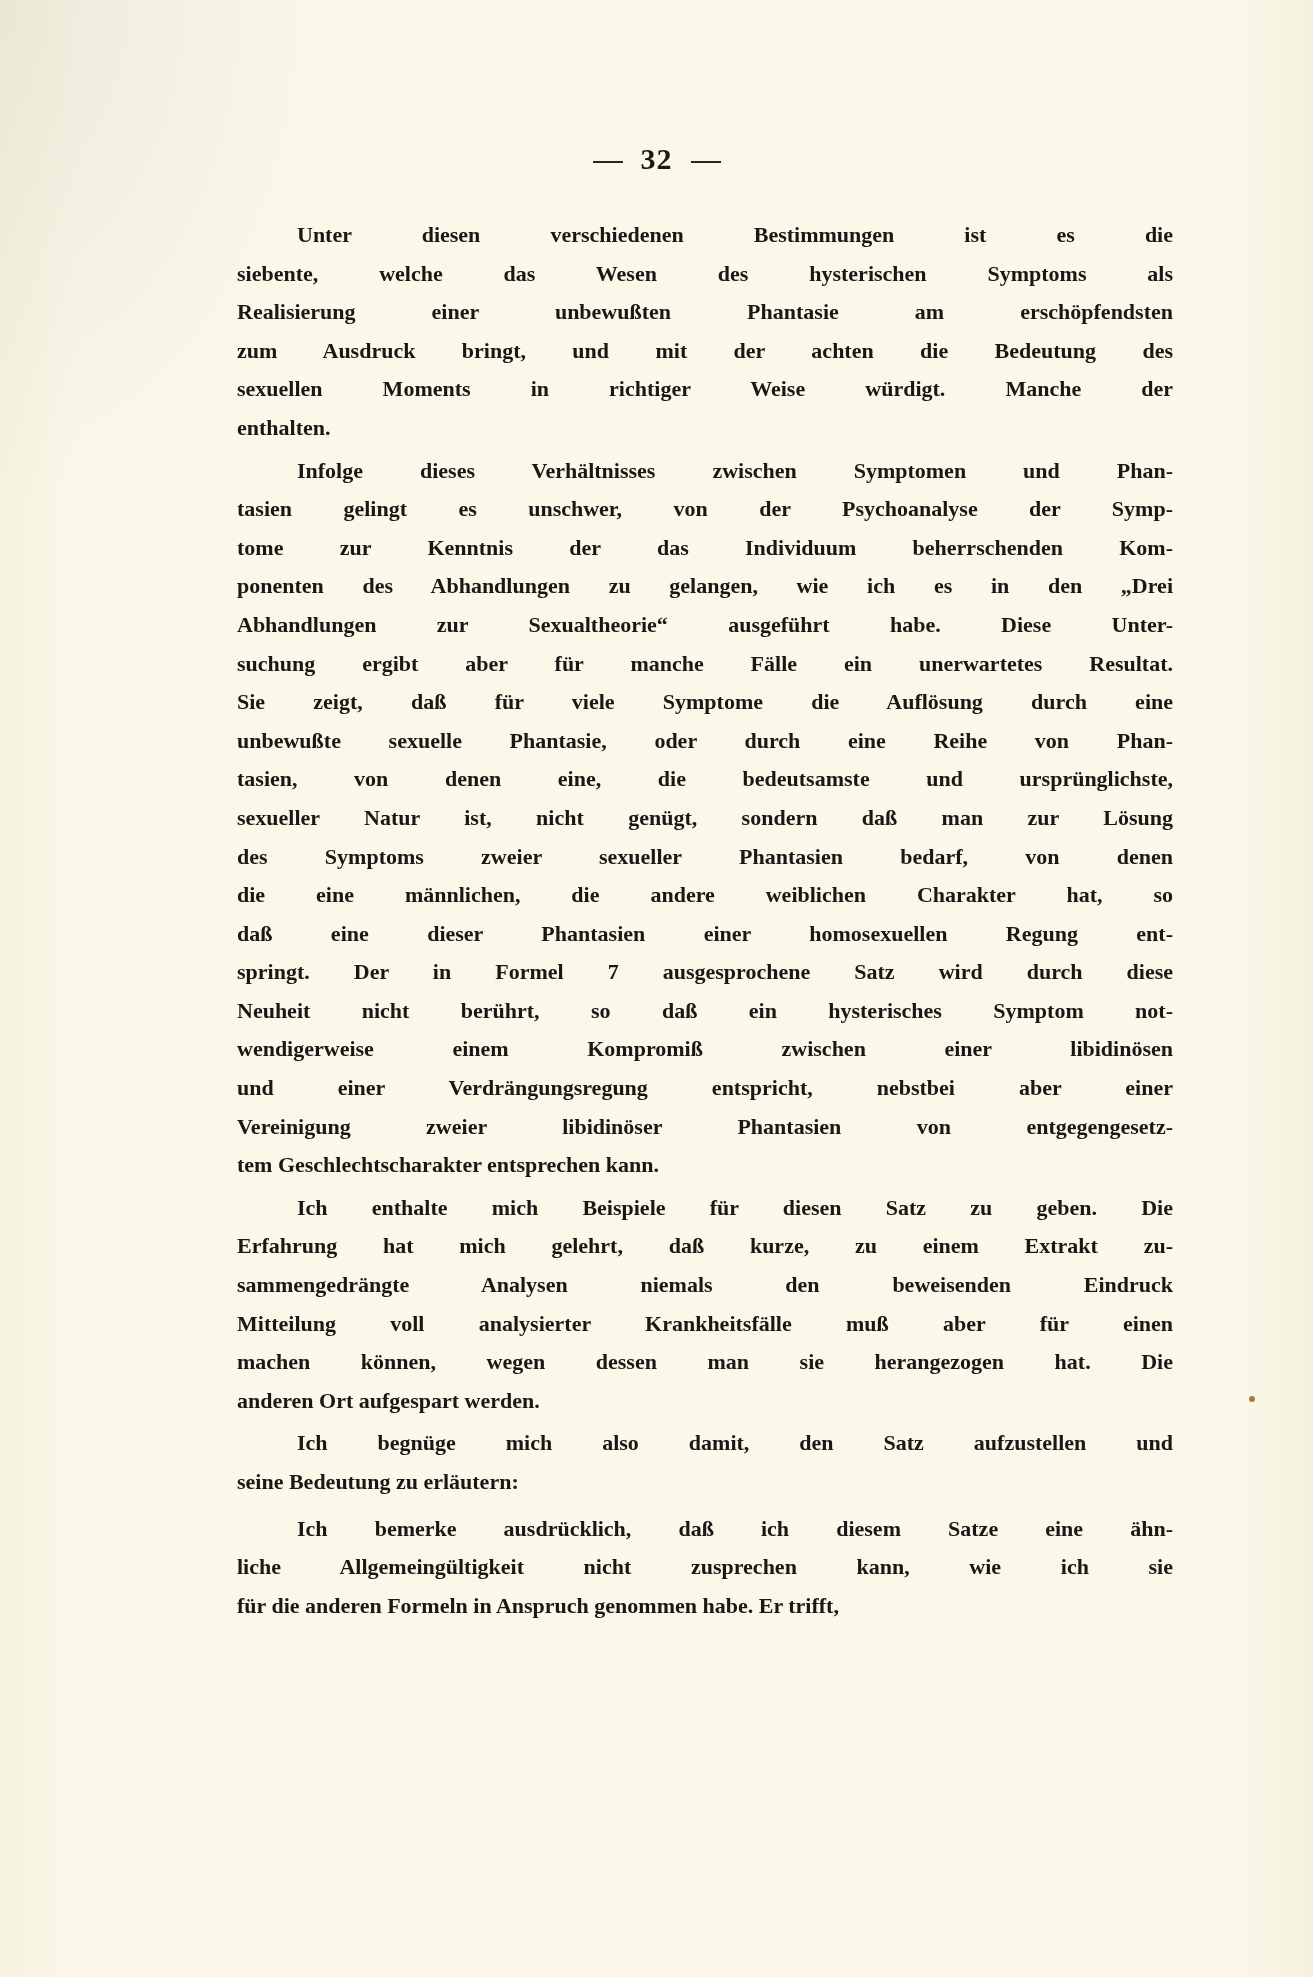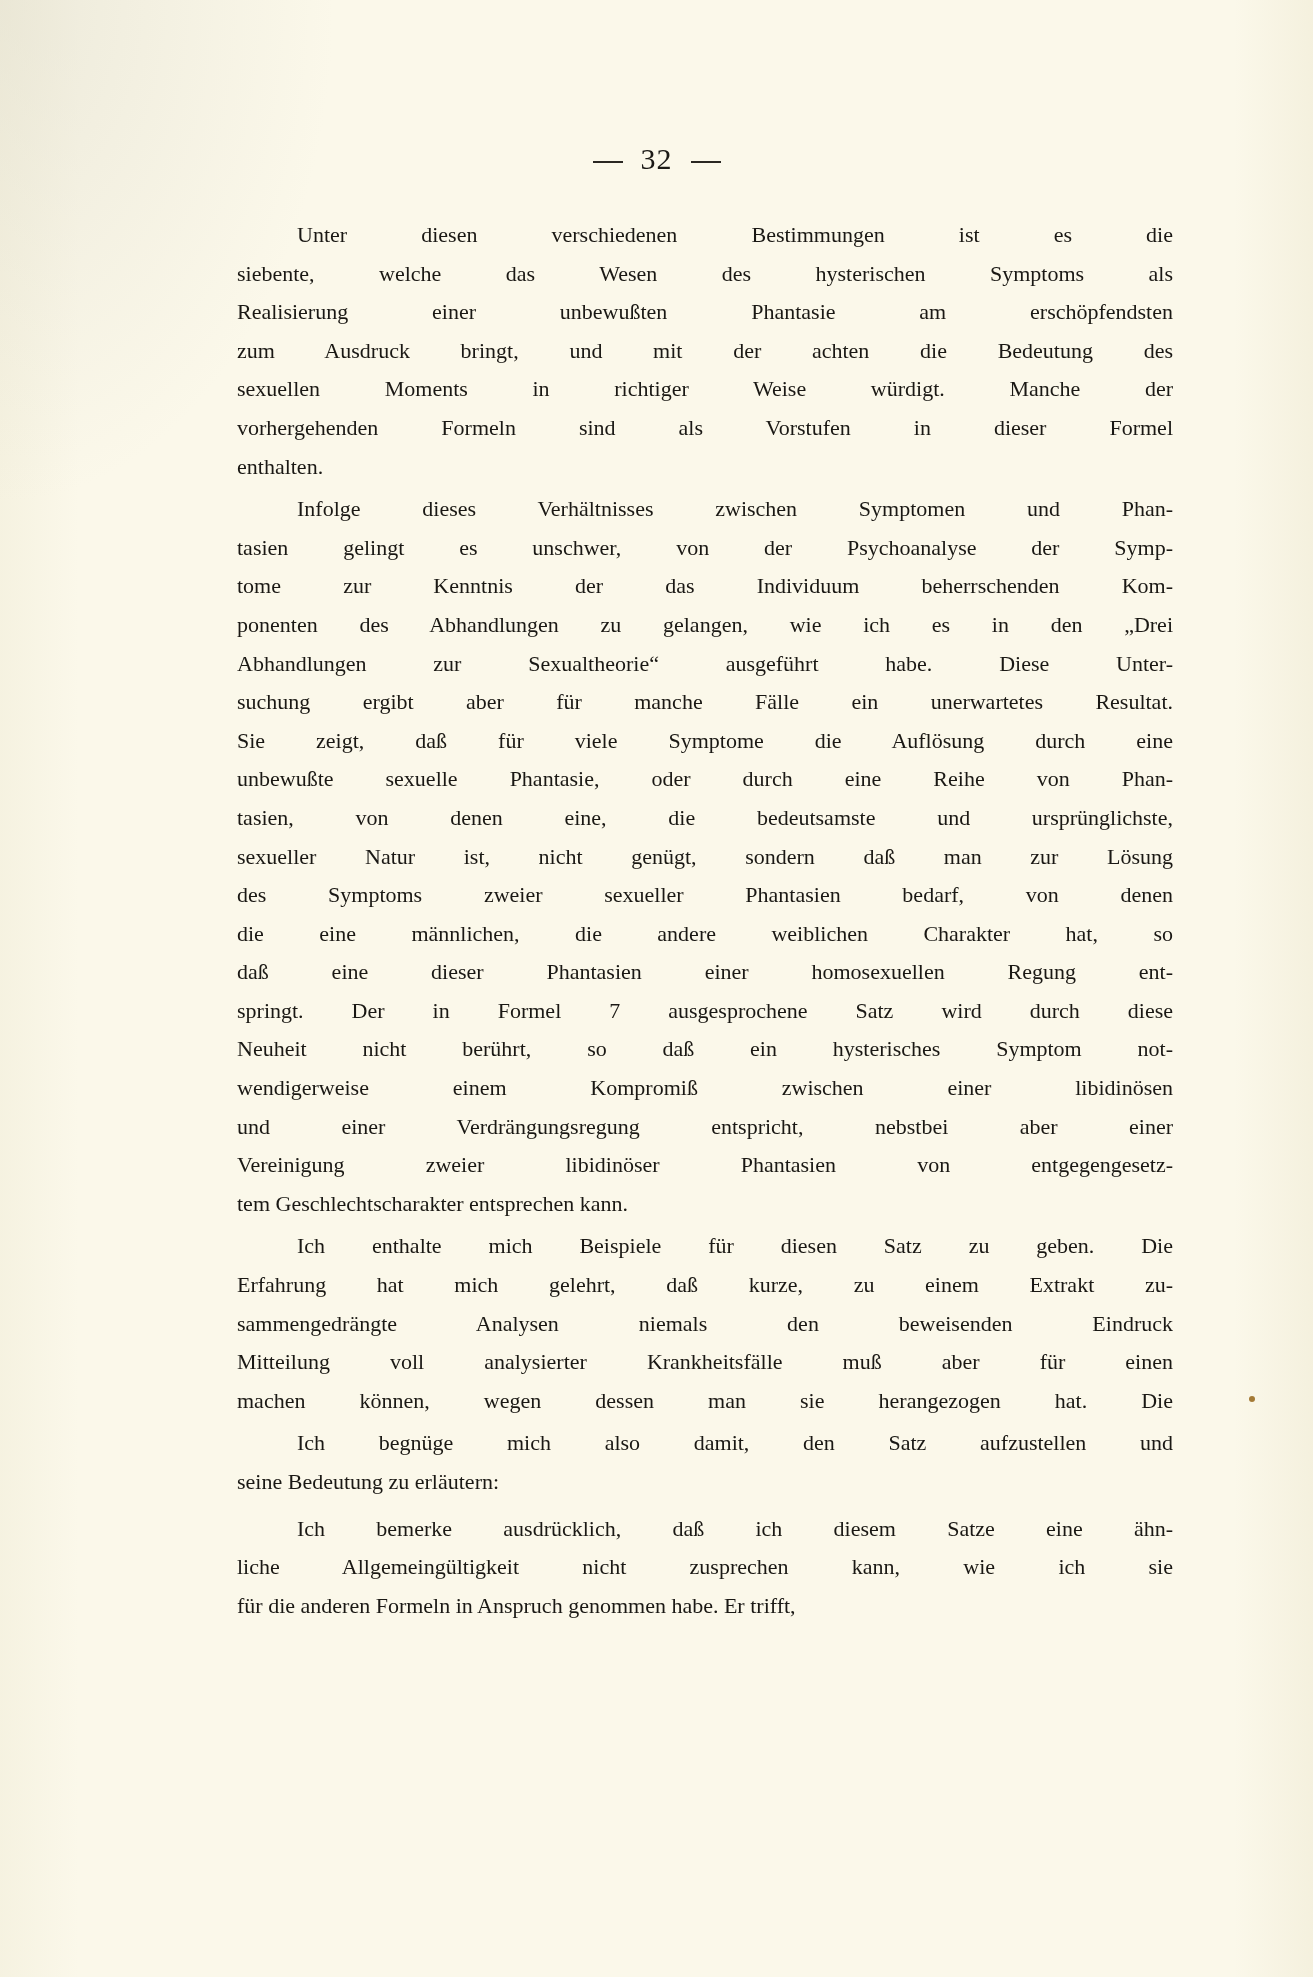--- a/index.html
+++ b/index.html
@@ -16,20 +16,21 @@
     .page {
       position: absolute;
       left: 0;
       top: 0;
       width: 1313px;
       height: 1977px;
       background:
         radial-gradient(ellipse at 0% 0%, rgba(225,222,205,0.55) 0%, rgba(251,248,234,0) 18%),
         linear-gradient(90deg, rgba(240,236,215,0.5) 0%, rgba(251,248,234,0) 6%, rgba(251,248,234,0) 94%, rgba(238,233,210,0.5) 100%),
         #fbf8ea;
+      font-weight: bold;
     }
     .page-number {
       position: absolute;
       top: 142px;
       left: 0;
       width: 1313px;
       text-align: center;
       font-family: "Liberation Serif", serif;
       font-size: 30px;
       color: #1c1a16;
@@ -87,21 +88,20 @@
     <span class="dash"></span><span>32</span><span class="dash"></span>
   </div>
 
   <div class="text-block" id="text-block">
       <div class="paragraph">
         <span class="line indent">Unter diesen verschiedenen Bestimmungen ist es die</span>
         <span class="line">siebente, welche das Wesen des hysterischen Symptoms als</span>
         <span class="line">Realisierung einer unbewußten Phantasie am erschöpfendsten</span>
         <span class="line">zum Ausdruck bringt, und mit der achten die Bedeutung des</span>
         <span class="line">sexuellen Moments in richtiger Weise würdigt. Manche der</span>
-        <span class="line">vorhergehenden Formeln sind als Vorstufen in dieser Formel</span>
         <span class="line last">enthalten.</span>
       </div>
       <span class="para-gap"></span>
       <div class="paragraph">
         <span class="line indent">Infolge dieses Verhältnisses zwischen Symptomen und Phan-</span>
         <span class="line">tasien gelingt es unschwer, von der Psychoanalyse der Symp-</span>
         <span class="line">tome zur Kenntnis der das Individuum beherrschenden Kom-</span>
         <span class="line">ponenten des Abhandlungen zu gelangen, wie ich es in den „Drei</span>
         <span class="line">Abhandlungen zur Sexualtheorie“ ausgeführt habe. Diese Unter-</span>
         <span class="line">suchung ergibt aber für manche Fälle ein unerwartetes Resultat.</span>
@@ -119,20 +119,21 @@
         <span class="line">Vereinigung zweier libidinöser Phantasien von entgegengesetz-</span>
         <span class="line last">tem Geschlechtscharakter entsprechen kann.</span>
       </div>
       <span class="para-gap"></span>
       <div class="paragraph">
         <span class="line indent">Ich enthalte mich Beispiele für diesen Satz zu geben. Die</span>
         <span class="line">Erfahrung hat mich gelehrt, daß kurze, zu einem Extrakt zu-</span>
         <span class="line">sammengedrängte Analysen niemals den beweisenden Eindruck</span>
         <span class="line">Mitteilung voll analysierter Krankheitsfälle muß aber für einen</span>
         <span class="line">machen können, wegen dessen man sie herangezogen hat. Die</span>
+        <span class="line last">anderen Ort aufgespart werden.</span>
       </div>
       <span class="para-gap"></span>
       <div class="paragraph">
         <span class="line indent">Ich begnüge mich also damit, den Satz aufzustellen und</span>
         <span class="line last">seine Bedeutung zu erläutern:</span>
       </div>
       <span class="para-gap"></span>
       <span class="para-gap"></span>
       <div class="paragraph">
         <span class="line indent">Ich bemerke ausdrücklich, daß ich diesem Satze eine ähn-</span>

